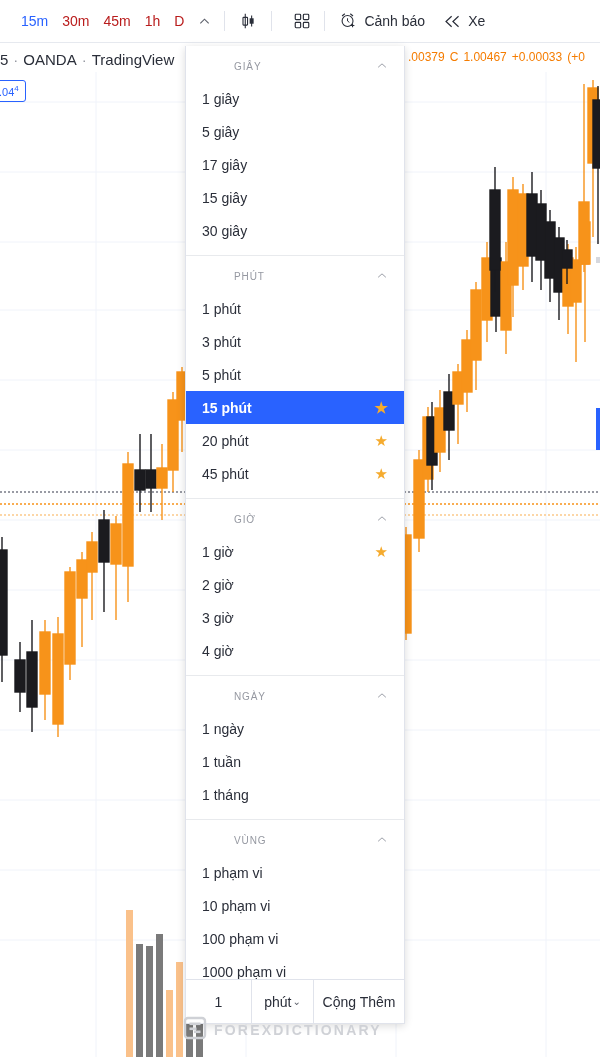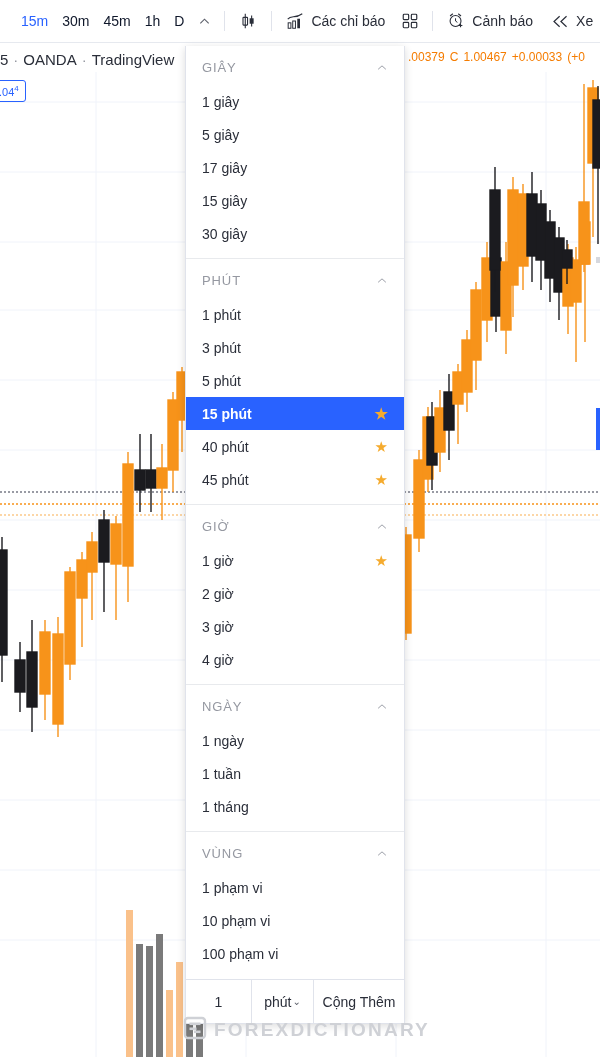--- a/index.html
+++ b/index.html
@@ -12,21 +12,21 @@
   #root { position: relative; width: 600px; height: 1057px; background: #fff; }
 
   
   .toolbar {
     position: absolute; top: 0; left: 0; width: 600px; height: 43px;
     background: #ffffff; display: flex; align-items: center;
     border-bottom: 1px solid #e6e9ef; padding-left: 14px; overflow: hidden;
     z-index: 40;
   }
   .tf-btn {
-    font-size: 14px; color: #0f172a; padding: 4px 7px; border-radius: 4px;
+    font-size: 14px; color: #b91c1c; padding: 4px 7px; border-radius: 4px;
     white-space: nowrap; cursor: pointer; line-height: 1;
   }
   .tf-btn.active { color: #2962ff; }
   .chev-btn {
     width: 22px; height: 26px; display: flex; align-items: center; justify-content: center;
     color: #5d606b; cursor: pointer; margin-left: 2px;
   }
   .tb-sep { width: 1px; height: 20px; background: #e0e3eb; margin: 0 9px; flex: none; }
   .tb-item {
     display: flex; align-items: center; gap: 6px; font-size: 14px; color: #2a2e39;
@@ -64,21 +64,21 @@
     z-index: 60; display: flex; flex-direction: column; overflow: hidden;
   }
   .menu-scroll { flex: 1 1 auto; overflow: hidden; }
   .menu-group { border-bottom: 1px solid #e8eaed; }
   .menu-group:last-child { border-bottom: none; }
   .group-head {
     display: flex; align-items: center; justify-content: space-between;
     padding: 14px 16px 10px 16px; cursor: pointer;
   }
   .group-title {
-    font-size: 13px; letter-spacing: 0.9px; color: #9598a1; text-transform: uppercase;
+    font-size: 10px; letter-spacing: 0.9px; color: #9598a1; text-transform: uppercase; margin-left: 32px;
   }
   .caret { color: #9598a1; display: flex; align-items: center; }
   .menu-item {
     display: flex; align-items: center; justify-content: space-between;
     height: 33px; padding: 0 16px; font-size: 14px; color: #2a2e39; cursor: pointer;
   }
   .menu-item.selected { background: #2962ff; color: #ffffff; font-weight: bold; text-align: center; }
   .star { color: #f5ab2e; font-size: 15px; line-height: 1; }
   .menu-item.selected .star { color: #f5ab2e; }
 
@@ -94,21 +94,21 @@
   .foot-unit { width: 62px; border-right: 1px solid #e0e3eb; gap: 1px; }
   .foot-add { flex: 1; }
   .mini-caret { font-size: 10px; color: #5d606b; }
 
   
   .watermark {
     position: absolute; left: 183px; top: 1016px;
     display: flex; align-items: center; gap: 7px; z-index: 70; opacity: 1;
   }
   .wm-text {
-    font-size: 19px; font-weight: bold; letter-spacing: 2.2px; color: #cfd1d6;
+    font-size: 14px; font-weight: bold; letter-spacing: 2.2px; color: #cfd1d6;
     font-family: "Liberation Sans", sans-serif;
   }
 </style>
 </head>
 <body>
 
 <div id="root">
 
   <div class="chart-area">
     <svg class="chart-svg" width="600" height="985">
@@ -410,31 +410,20 @@
           <line x1="8" y1="3" x2="8" y2="19" stroke="currentColor" stroke-width="1.2"></line>
           <rect x="5.5" y="7" width="5" height="8.5" fill="none" stroke="currentColor" stroke-width="1.2" rx="0.6"></rect>
           <line x1="15" y1="5" x2="15" y2="17" stroke="currentColor" stroke-width="1.2"></line>
           <rect x="12.8" y="8" width="4.4" height="6" fill="currentColor"></rect>
         </svg>
       </span>
     </div>
 
     <div class="tb-sep"></div>
 
-    <div class="tb-item">
-      <span class="tb-icon">
-        <svg width="20" height="20" viewBox="0 0 22 22">
-          <path d="M3 9 C7 4, 11 9, 19 3" fill="none" stroke="currentColor" stroke-width="1.2"></path>
-          <rect x="3.5" y="13" width="3" height="6" fill="none" stroke="currentColor" stroke-width="1.1"></rect>
-          <rect x="8.5" y="11" width="3" height="8" fill="none" stroke="currentColor" stroke-width="1.1"></rect>
-          <rect x="13.5" y="8.5" width="3" height="10.5" fill="currentColor"></rect>
-        </svg>
-      </span>
-      <span>Các chỉ báo</span>
-    </div>
 
     <div class="tb-item" style="margin-left:8px;">
       <span class="tb-icon">
         <svg width="18" height="18" viewBox="0 0 20 20">
           <rect x="2.5" y="2.5" width="6" height="6" rx="1" fill="none" stroke="currentColor" stroke-width="1.3"></rect>
           <rect x="11.5" y="2.5" width="6" height="6" rx="1" fill="none" stroke="currentColor" stroke-width="1.3"></rect>
           <rect x="2.5" y="11.5" width="6" height="6" rx="1" fill="none" stroke="currentColor" stroke-width="1.3"></rect>
           <rect x="11.5" y="11.5" width="6" height="6" rx="1" fill="none" stroke="currentColor" stroke-width="1.3"></rect>
         </svg>
       </span>
@@ -511,21 +500,21 @@
           <span>3 phút</span>
         </div>
         <div class="menu-item">
           <span>5 phút</span>
         </div>
         <div class="menu-item selected">
           <span>15 phút</span>
           <span class="star">★</span>
         </div>
         <div class="menu-item">
-          <span>40 phút</span>
+          <span>20 phút</span>
           <span class="star">★</span>
         </div>
         <div class="menu-item" style="margin-bottom:8px;">
           <span>45 phút</span>
           <span class="star">★</span>
         </div>
       </div>
 
       <div class="menu-group">
         <div class="group-head">

